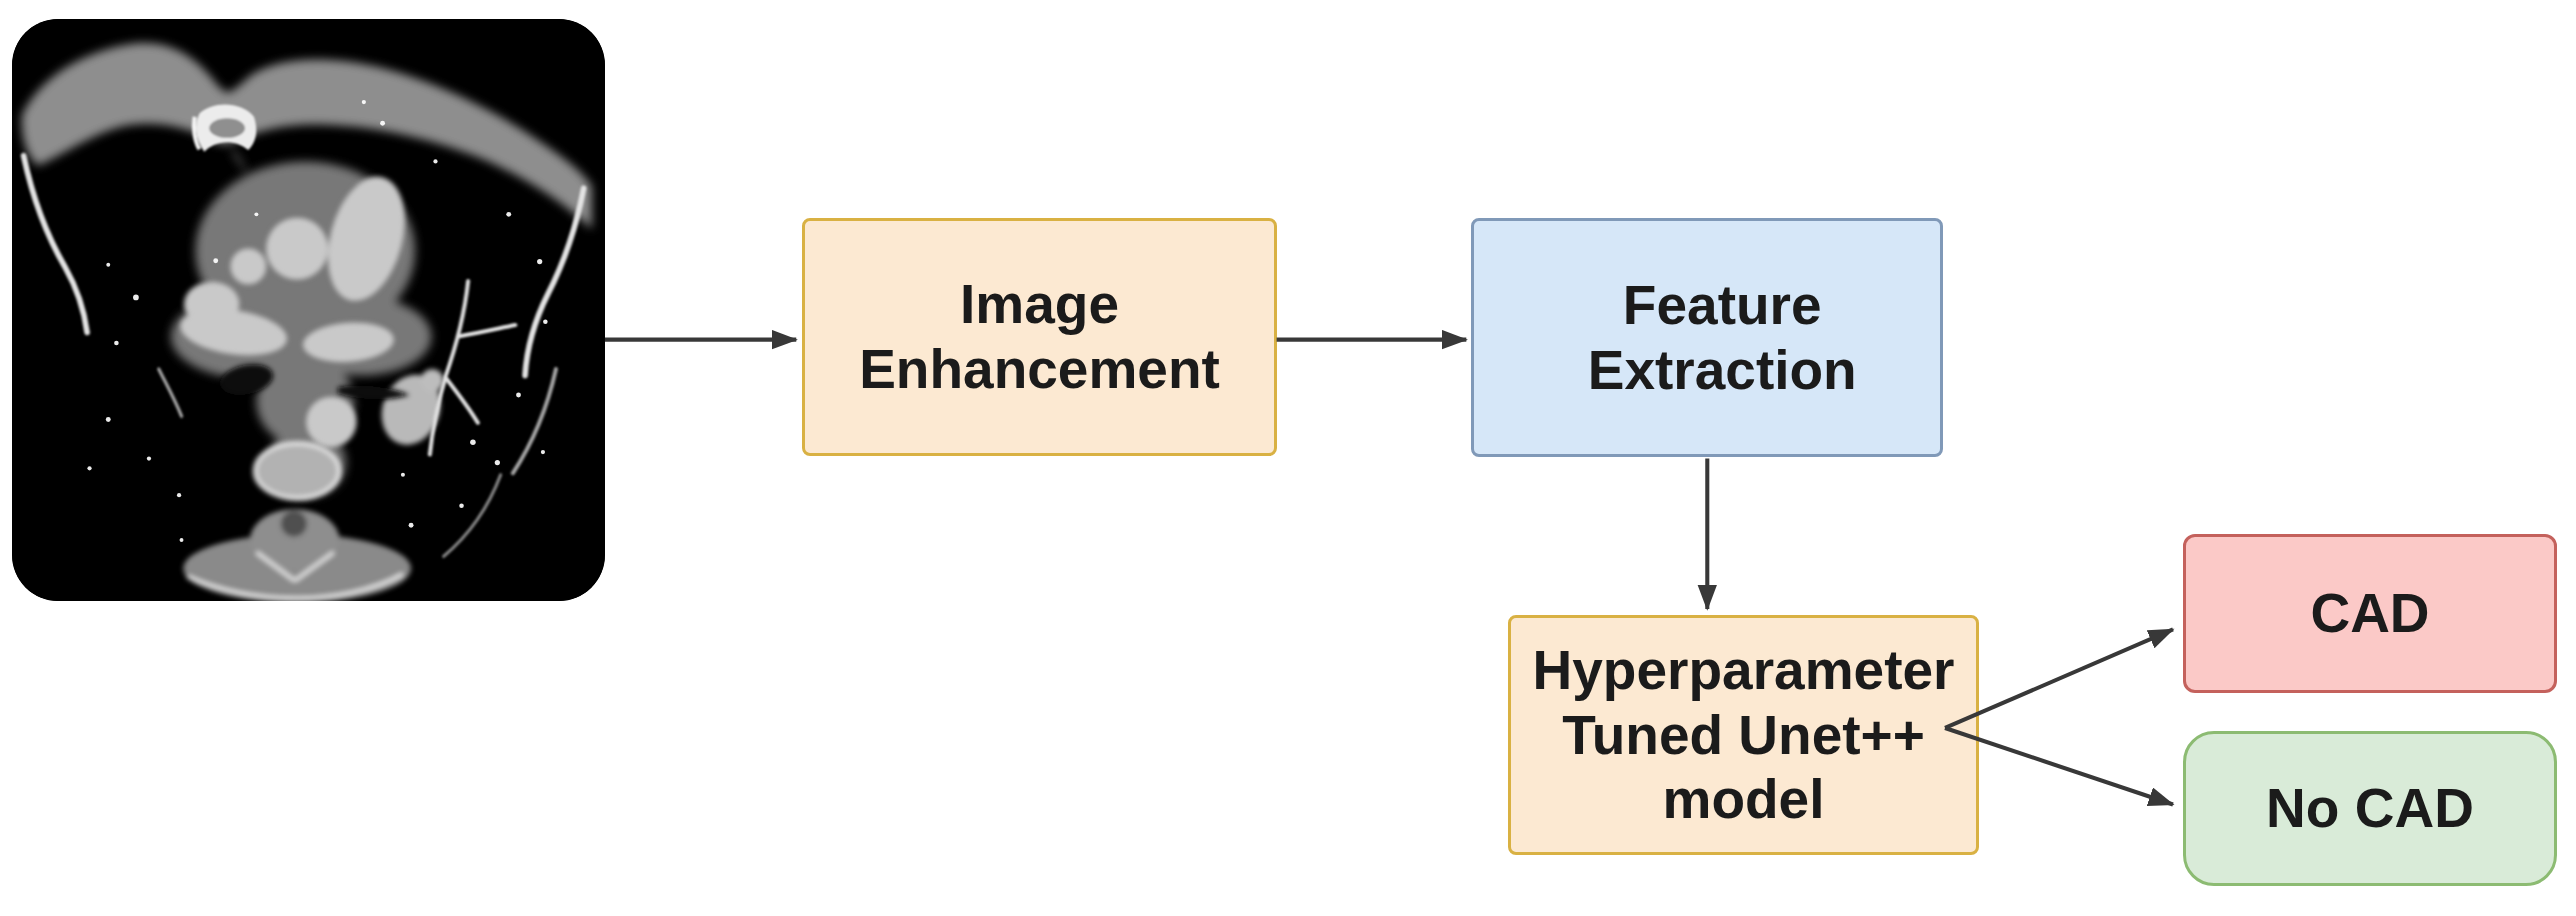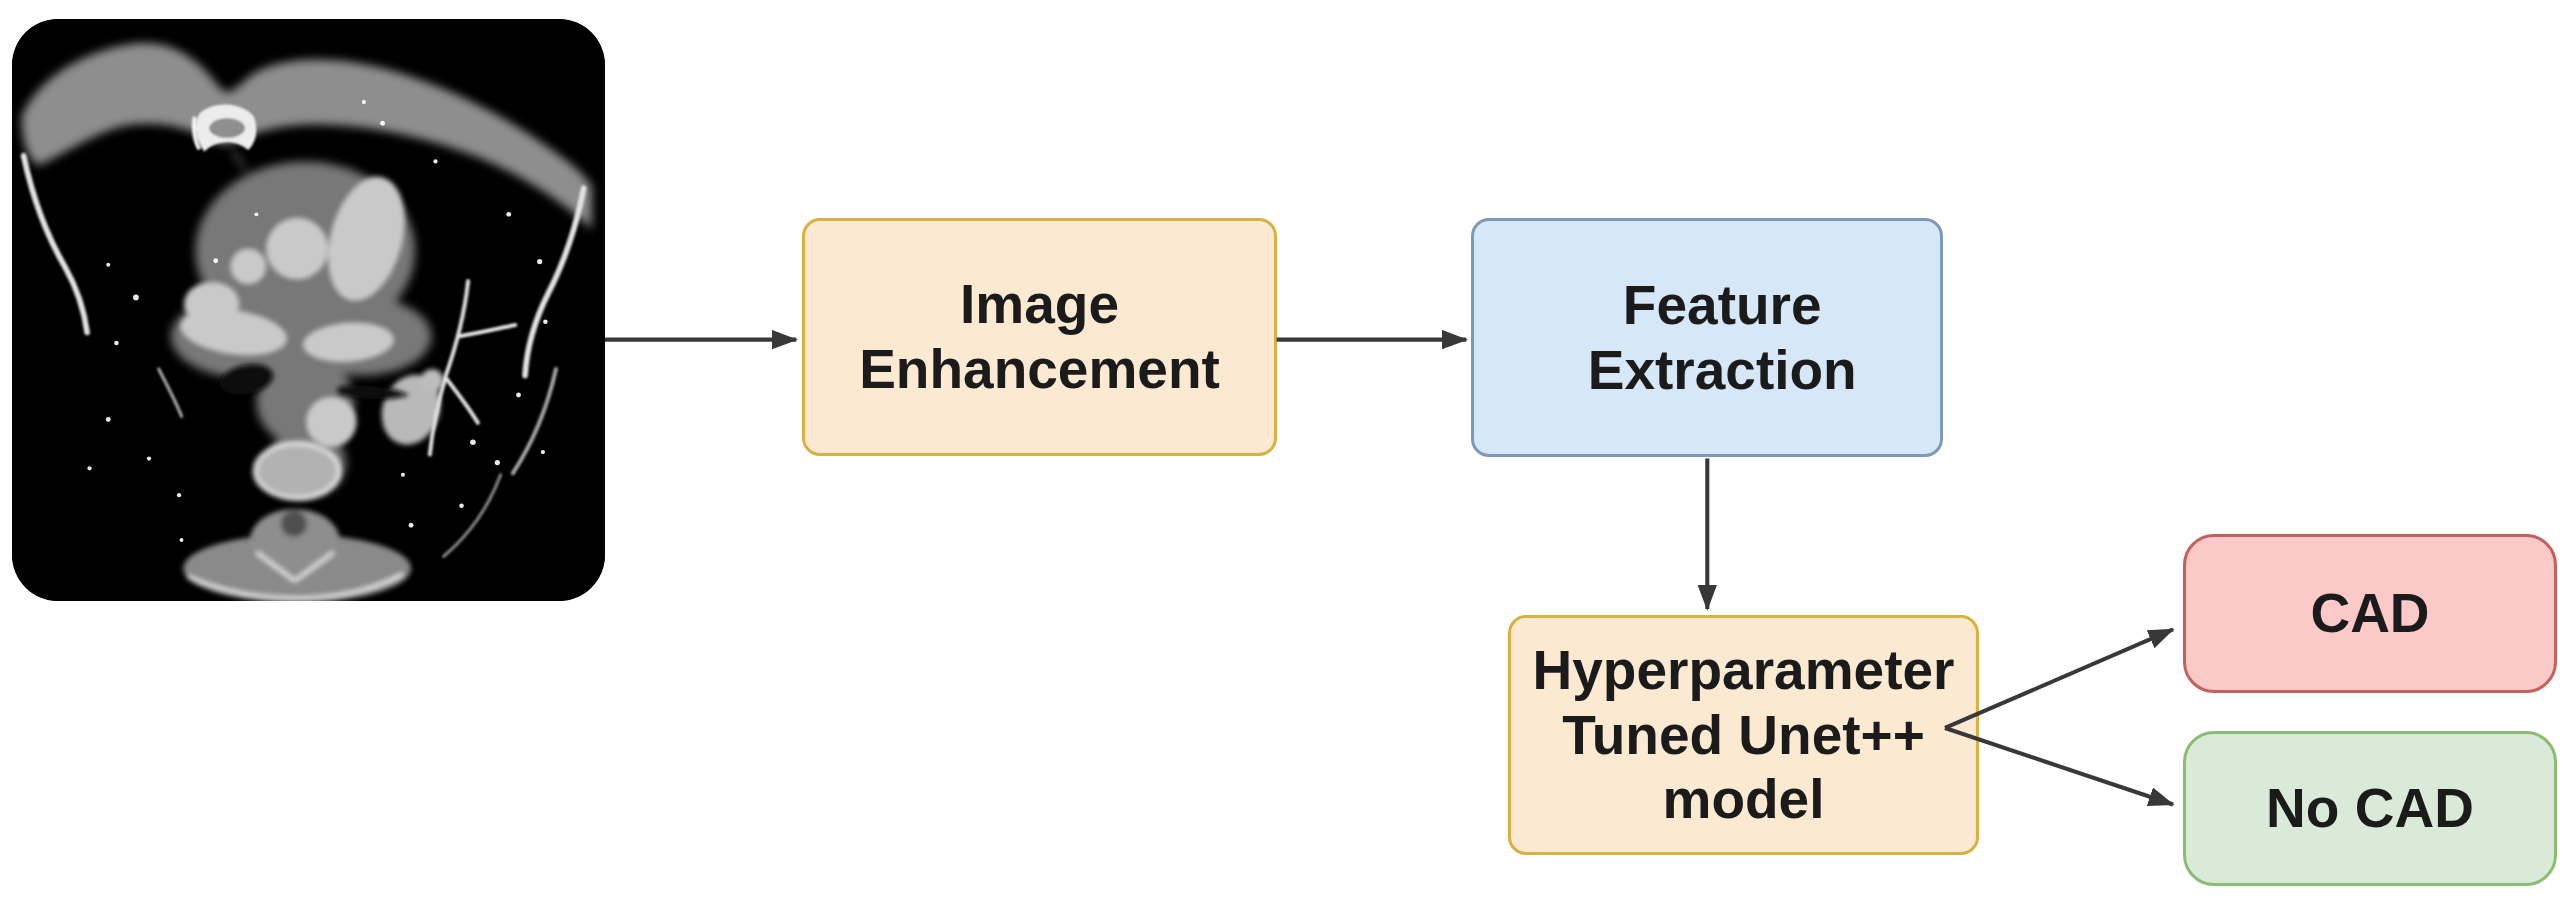--- a/index.html
+++ b/index.html
@@ -16,27 +16,27 @@
   }
   .node{
     position:absolute;
     display:flex;align-items:center;justify-content:center;
     text-align:center;
     font-weight:bold;
     font-size:55px;line-height:1.18;
     color:#1b1b1b;
     box-sizing:border-box;
     border:3.3px solid #999;
-    border-radius:18px;
+    border-radius:8px;
     padding:3.3px 1.6px;
   }
   #node-image-enhancement{left:802px;top:218px;width:475px;height:238px;background:#FCE9D2;border-color:#D9B143;}
   #node-feature-extraction{left:1471px;top:218px;width:472px;height:239px;background:#D6E7F8;border-color:#8099B8;padding-left:32px;}
   #node-unet-model{left:1508px;top:615px;width:471px;height:240px;background:#FCE9D2;border-color:#D9B143;}
-  #node-cad{left:2183px;top:534px;width:374px;height:159px;background:#FBC9C7;border-color:#C4615C;border-radius:31px;}
+  #node-cad{left:2183px;top:534px;width:374px;height:159px;background:#FBC9C7;border-color:#C4615C;border-radius:12px;}
   #node-no-cad{left:2183px;top:731px;width:374px;height:155px;background:#D9EBD8;border-color:#8CBB72;border-radius:31px;}
   #arrow-layer{position:absolute;left:0;top:0;width:2576px;height:917px;pointer-events:none;}
 </style>
 </head>
 <body>
 
 <div id="canvas">
 
   <div class="ct-img">
     <svg width="593" height="582" viewBox="0 0 728 715">

